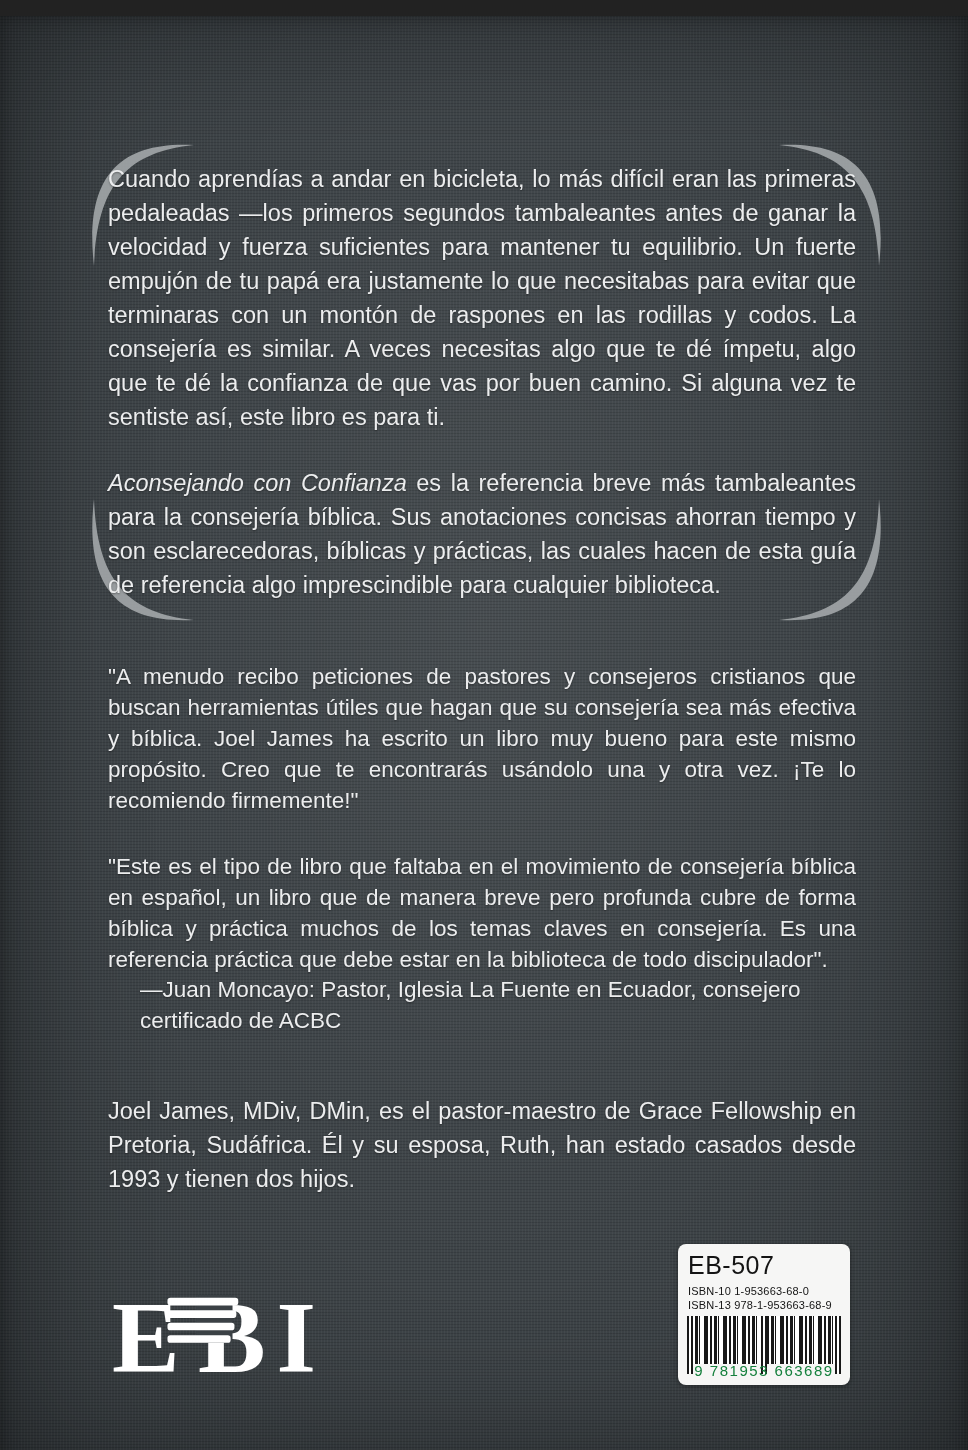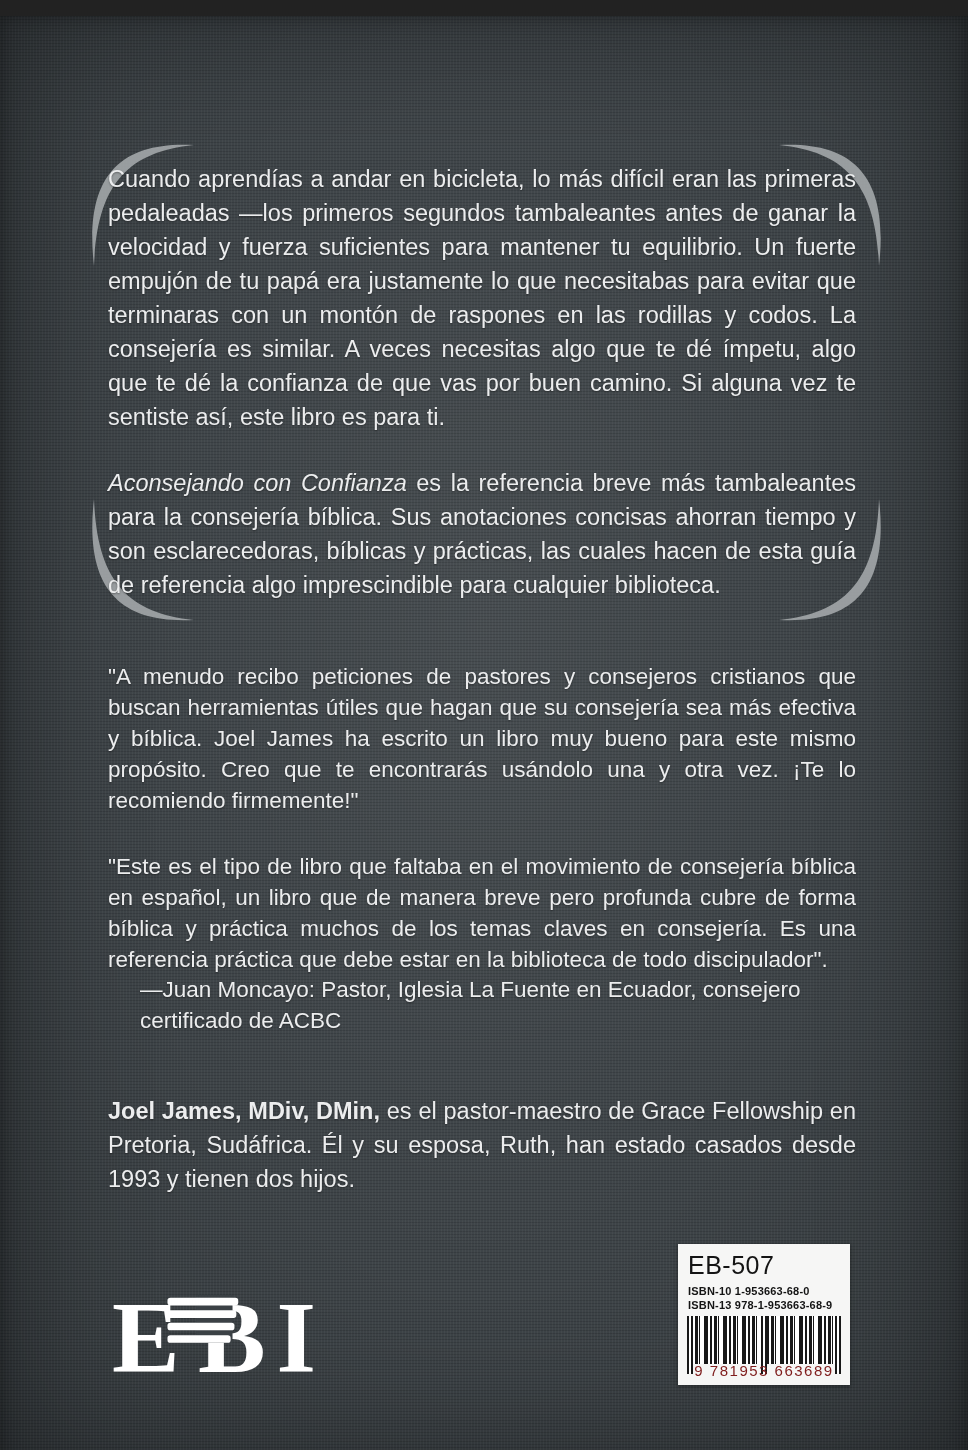--- a/index.html
+++ b/index.html
@@ -28,48 +28,48 @@
   .p2 em{font-style:italic;}
   .quote{left:108px;width:748px;font-size:22.5px;line-height:31px;}
   .q1{top:645px;}
   .q2{top:835px;}
   .attr{position:absolute;left:140px;width:716px;margin:0;z-index:2;
         font-size:22.5px;line-height:31px;text-align:left;
         text-shadow:0 1px 2px rgba(0,0,0,0.38);}
   .a1{top:772px;}
   .a2{top:958px;}
   .bio{left:108px;top:1078px;width:748px;font-size:23.5px;line-height:34px;}
-  .bio b{font-weight:bold;}
+  .bio b{font-weight:normal;}
 
   .logo{position:absolute;left:112px;top:1272px;width:220px;height:100px;z-index:2;}
 
   .barcode-box{
     position:absolute;left:678px;top:1228px;width:172px;height:141px;z-index:2;
-    background:#f6f6f5;border-radius:0;box-shadow:0 1px 4px rgba(0,0,0,0.4);
+    background:#f6f6f5;border-radius:8px;box-shadow:0 1px 4px rgba(0,0,0,0.4);
     color:#111;overflow:hidden;
   }
   .bb-code{font-size:25px;letter-spacing:0.5px;margin:7px 0 5px 10px;color:#141414;}
-  .bb-isbn{font-size:11px;font-weight:bold;line-height:13.5px;margin-left:10px;color:#141414;
+  .bb-isbn{font-size:11px;font-weight:normal;line-height:13.5px;margin-left:10px;color:#141414;
            letter-spacing:0.2px;white-space:nowrap;}
   .bb-bars-wrap{position:relative;margin:4px 9px 0 9px;height:66px;}
   .bb-bars{
     position:absolute;left:4px;right:4px;top:0;height:48px;
     background:repeating-linear-gradient(90deg,
       #181818 0 2px, #ffffff 2px 4px,
       #181818 4px 7px, #ffffff 7px 8px,
       #181818 8px 9px,  #ffffff 9px 13px,
       #181818 13px 17px,#ffffff 17px 19px);
   }
   .bb-guard{position:absolute;top:0;width:6px;height:58px;
     background:linear-gradient(90deg,#181818 0 2px,#fff 2px 4px,#181818 4px 6px);}
   .g-left{left:0;}
   .g-mid{left:50%;margin-left:-3px;}
   .g-right{right:0;}
   .bb-digits{position:absolute;left:0;right:0;top:46px;
-    font-size:15px;letter-spacing:1.5px;color:#7f1d1d;text-align:center;white-space:nowrap;}
+    font-size:15px;letter-spacing:1.5px;color:#15803d;text-align:center;white-space:nowrap;}
 </style>
 </head>
 <body>
 
 <div class="cover">
 
   <svg class="arcs" width="968" height="1450" viewBox="0 0 968 1450" aria-hidden="true">
     <g fill="#a3a7aa" opacity="0.9">
       <path d="M194,129 C126,136 97,170 94,250 C84,162 118,125 194,129 Z"></path>
       <path d="M779,129 C847,136 876,170 879,250 C889,162 855,125 779,129 Z"></path>

